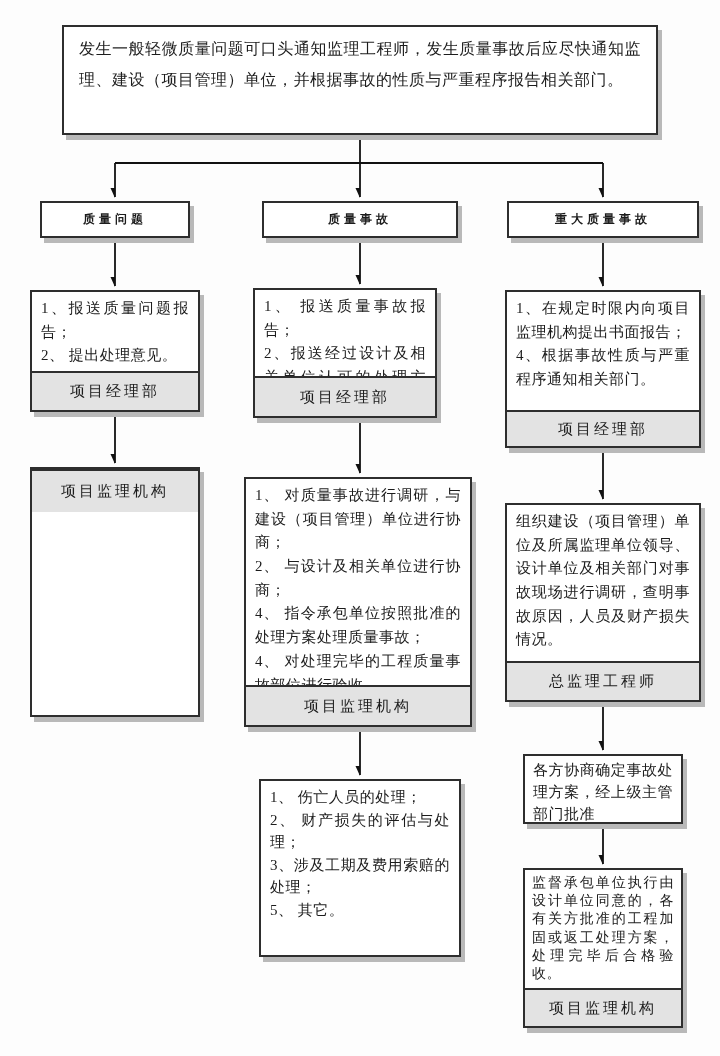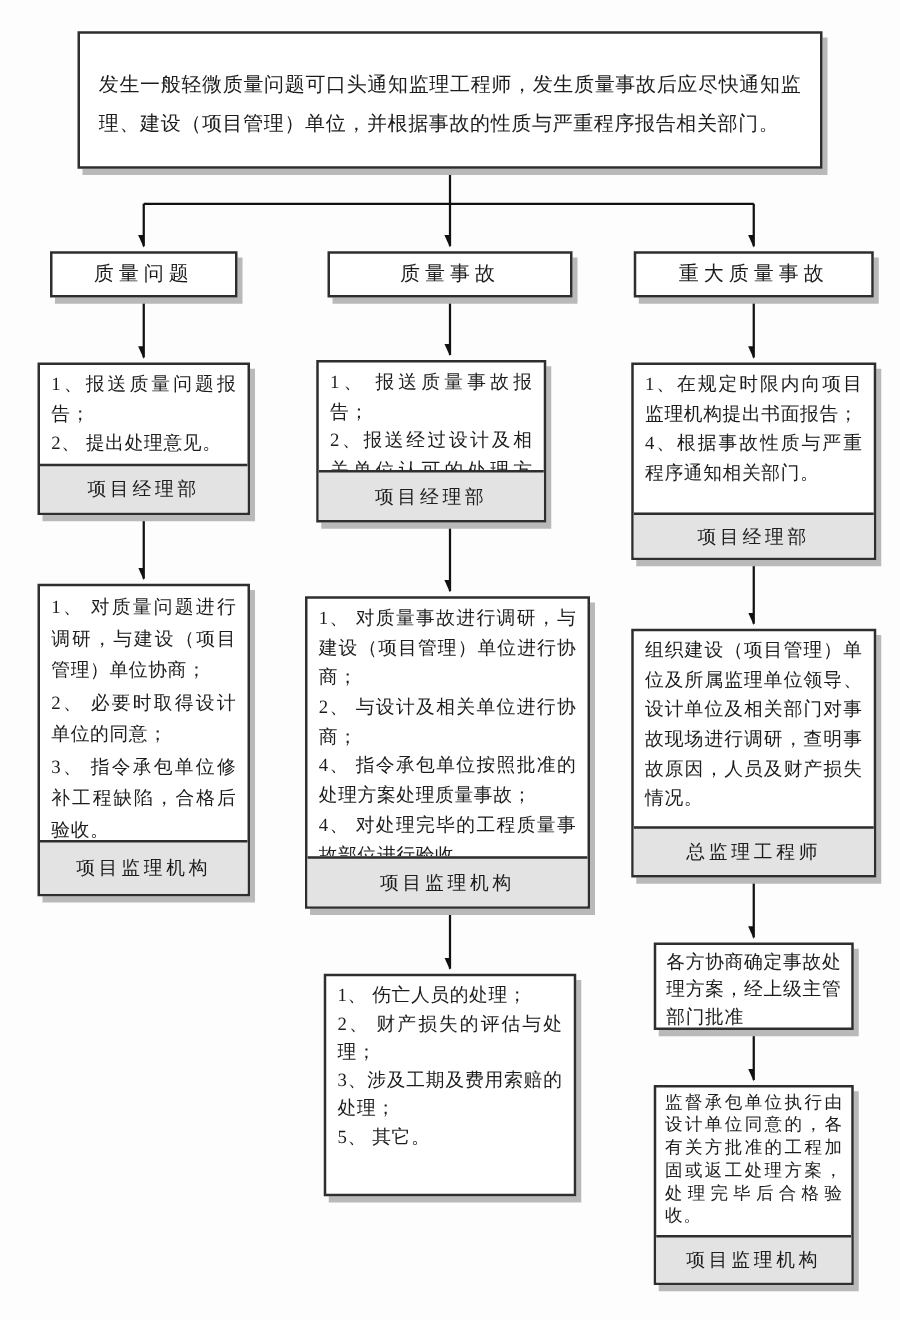--- a/index.html
+++ b/index.html
@@ -9,32 +9,32 @@
   }
   .fbox{
     position:absolute;box-sizing:border-box;background:#ffffff;
     border:2px solid #2e2e2e;box-shadow:4px 5px 0 #b9b9b9;
     display:flex;flex-direction:column;
   }
   .fbox .content{
     flex:1 1 auto;padding:5px 9px;font-size:15px;line-height:1.58;
     text-align:justify;letter-spacing:0.5px;overflow:hidden;
   }
-  .fbox .content.big{font-size:16px;line-height:1.95;padding:6px 15px;margin-top:20px;}
+  .fbox .content.big{font-size:16px;line-height:1.95;padding:6px 15px;}
   .fbox .content .item{margin:0;}
   .owner{
     flex:0 0 auto;border-top:2px solid #2e2e2e;background:#e3e3e3;
     display:flex;align-items:center;justify-content:center;
     font-size:15px;letter-spacing:3px;
   }
   .cat{
     position:absolute;box-sizing:border-box;background:#ffffff;
     border:2px solid #2e2e2e;box-shadow:4px 5px 0 #b9b9b9;
     display:flex;align-items:center;justify-content:center;
-    font-size:16px;letter-spacing:4px;
+    font-size:12px;letter-spacing:4px;font-weight:bold;
   }
   svg.wires{position:absolute;left:0;top:0;pointer-events:none;}
 </style>
 </head>
 <body>
 
 <div class="canvas">
 
   <svg class="wires" width="720" height="1056" viewBox="0 0 720 1056">
     <defs>
@@ -85,25 +85,20 @@
 
   <div class="fbox" style="left:505px;top:290px;width:196px;height:158px;">
     <div class="content">
       <div class="item">1、在规定时限内向项目监理机构提出书面报告；</div>
       <div class="item">4、根据事故性质与严重程序通知相关部门。</div>
     </div>
     <div class="owner" style="height:34px;">项目经理部</div>
   </div>
 
   <div class="fbox" style="left:30px;top:467px;width:170px;height:250px;">
-    <div class="content" style="line-height:1.7;">
-      <div class="item">1、 对质量问题进行调研，与建设（项目管理）单位协商；</div>
-      <div class="item">2、 必要时取得设计单位的同意；</div>
-      <div class="item">3、 指令承包单位修补工程缺陷，合格后验收。</div>
-    </div>
     <div class="owner" style="height:41px;">项目监理机构</div>
   </div>
 
   <div class="fbox" style="left:244px;top:477px;width:228px;height:250px;">
     <div class="content">
       <div class="item">1、 对质量事故进行调研，与建设（项目管理）单位进行协商；</div>
       <div class="item">2、 与设计及相关单位进行协商；</div>
       <div class="item">4、 指令承包单位按照批准的处理方案处理质量事故；</div>
       <div class="item">4、 对处理完毕的工程质量事故部位进行验收。</div>
     </div>

